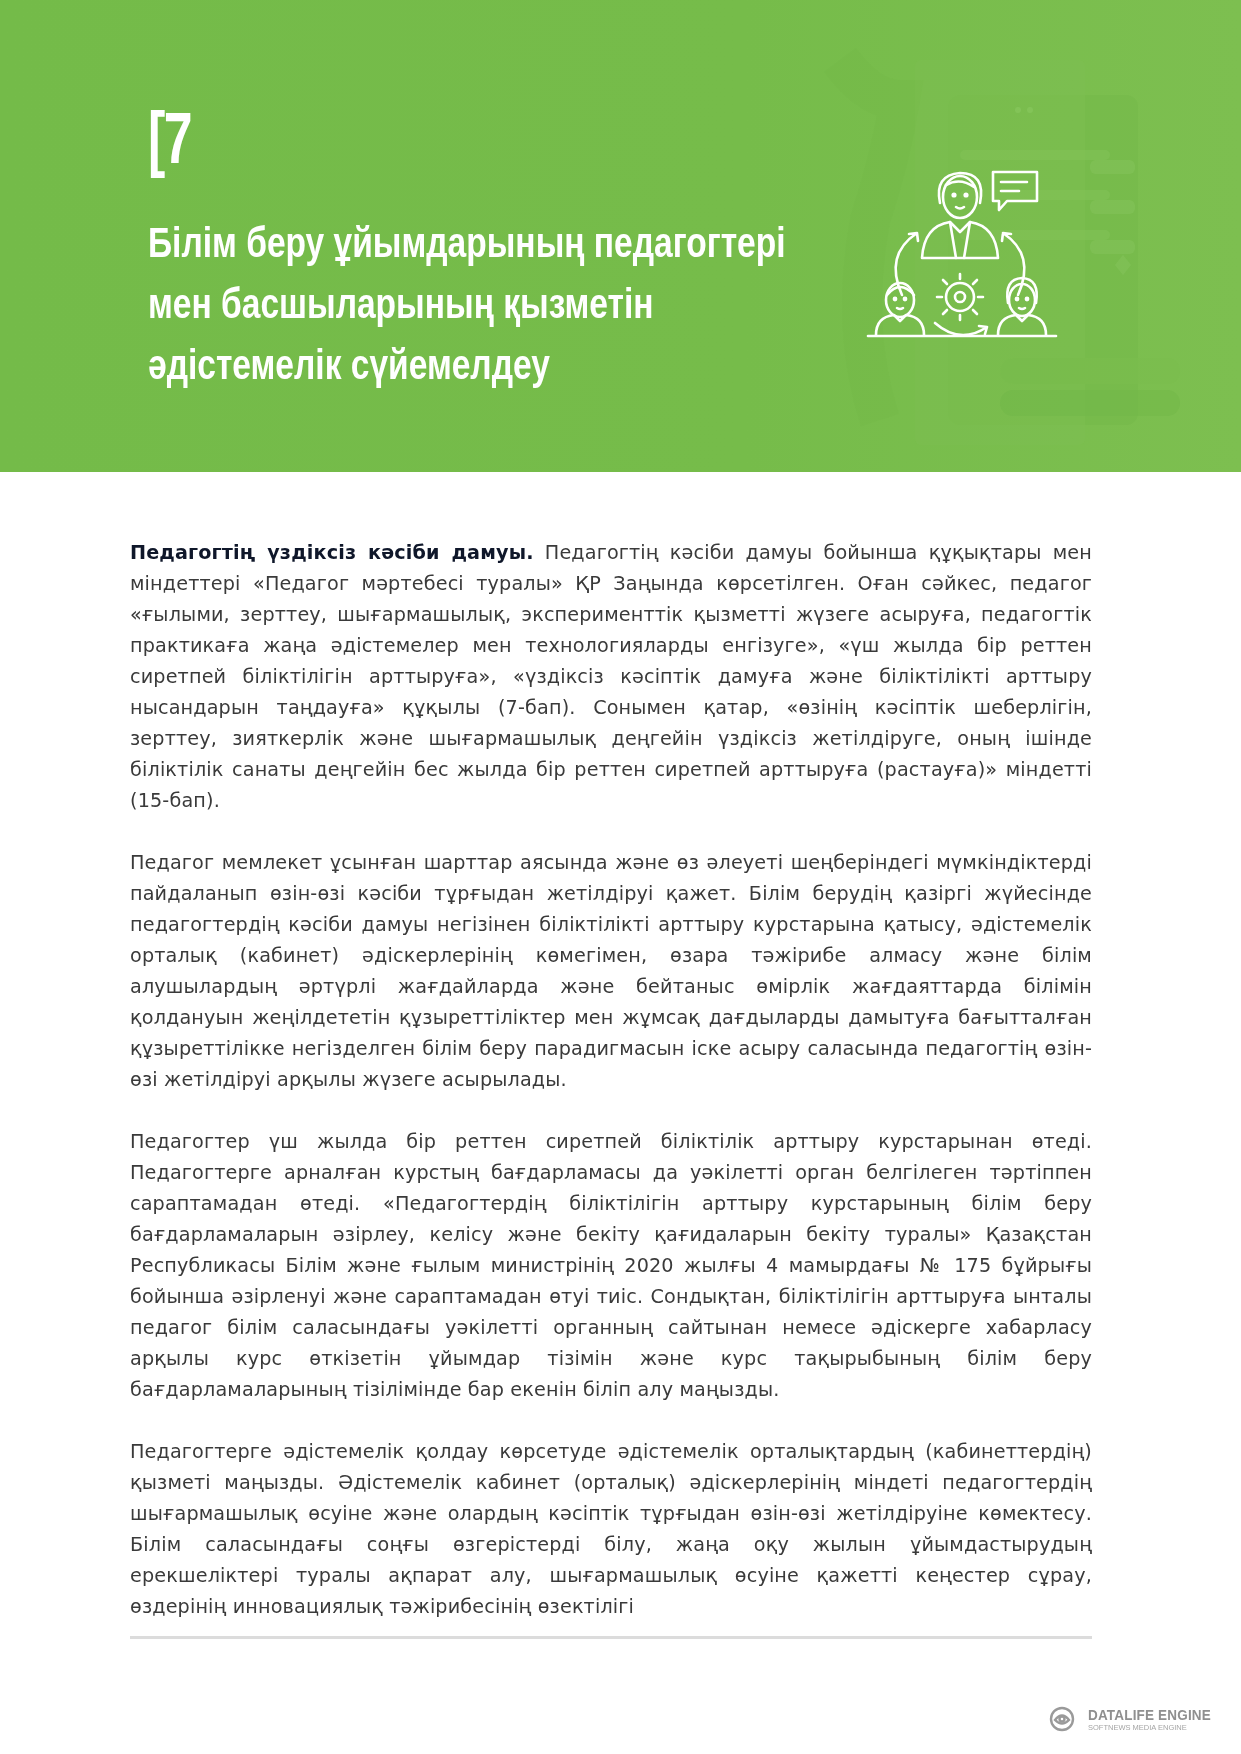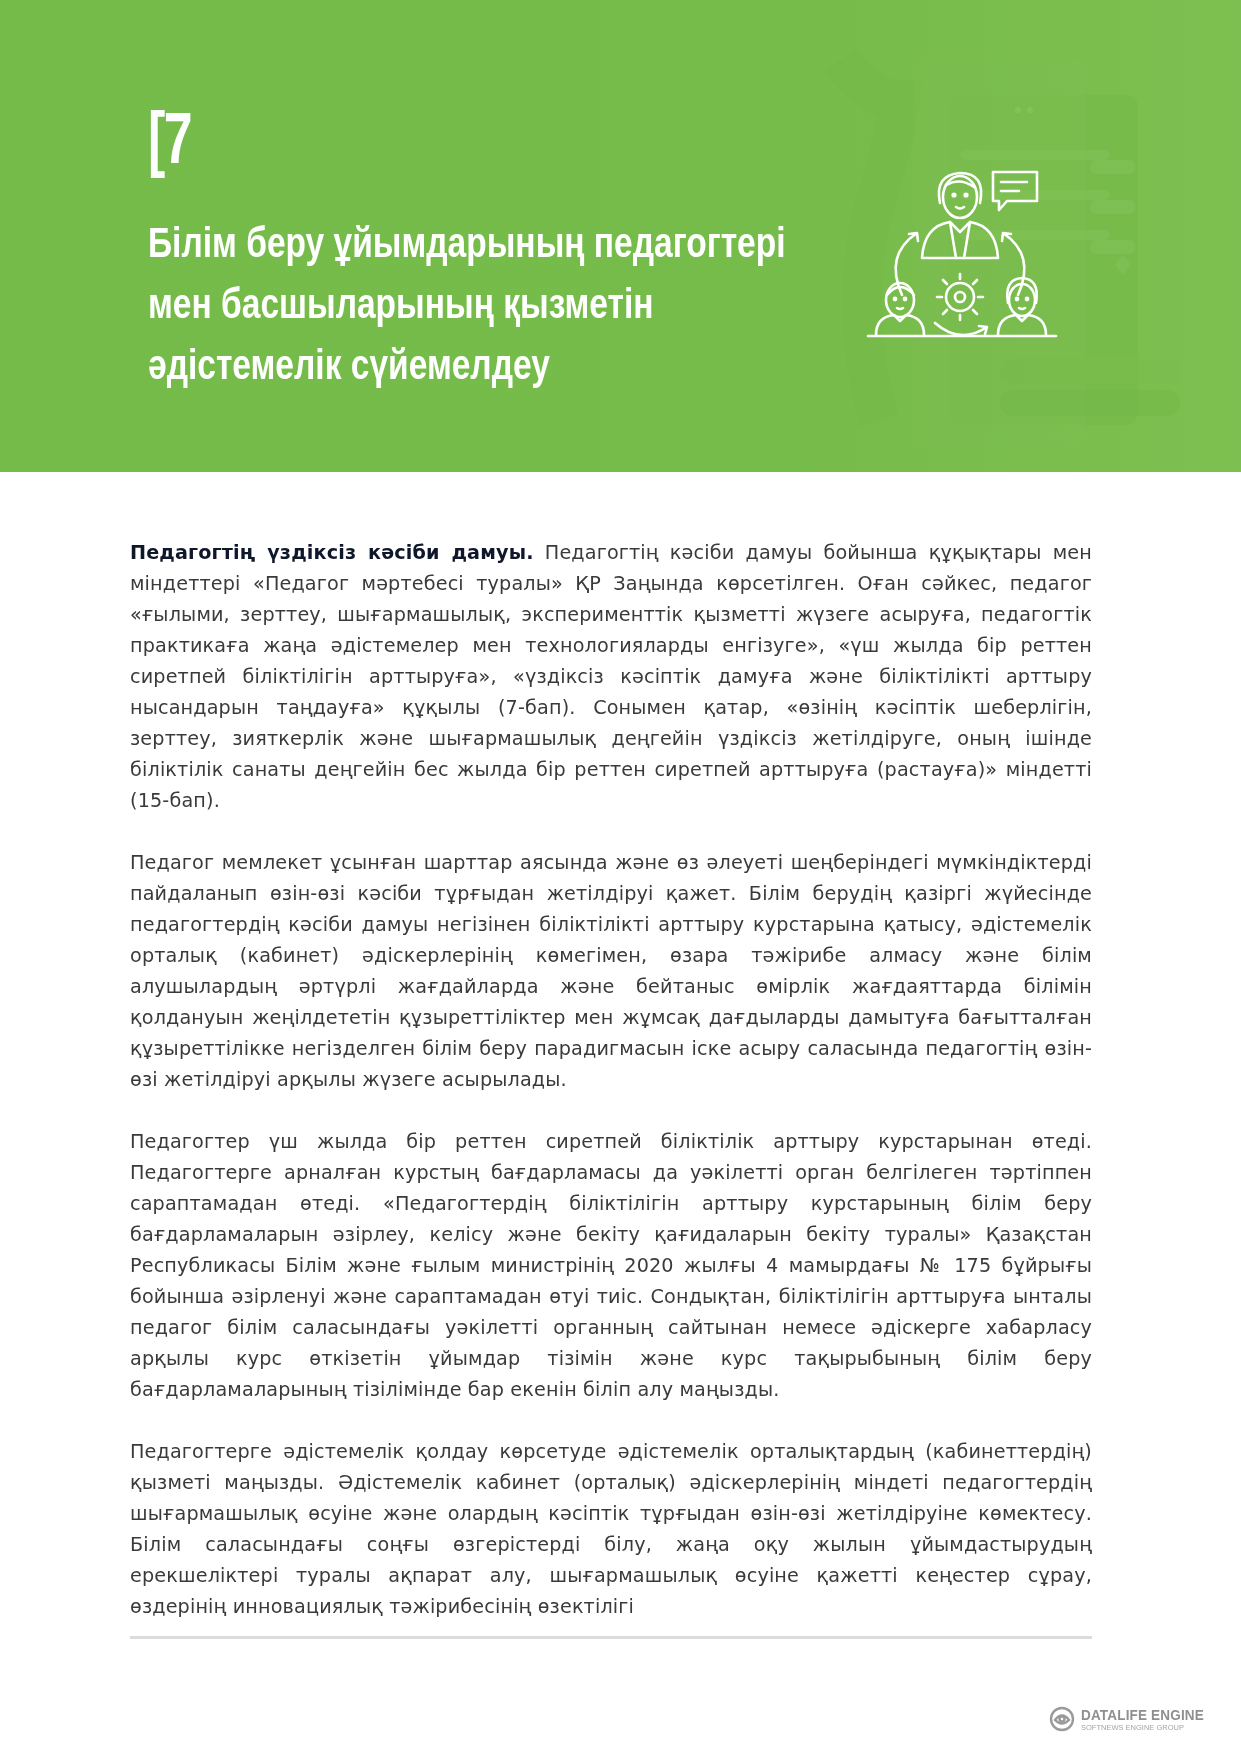--- a/index.html
+++ b/index.html
@@ -89,21 +89,21 @@
       background: #dcdcdc;
     }
     .watermark {
       position: absolute;
       left: 1048px;
       top: 1702px;
       width: 190px;
       height: 34px;
       display: flex;
       align-items: center;
-      gap: 5px;
+      gap: 12px;
       color: #9a9a9a;
     }
     .wm-text {
       display: flex;
       flex-direction: column;
       line-height: 1;
     }
     .wm-title {
       font-family: "Liberation Sans", sans-serif;
       font-weight: bold;
@@ -220,15 +220,15 @@
 <div class="divider"></div>
 
 <div class="watermark">
   <svg width="28" height="28" viewBox="0 0 28 28" xmlns="http://www.w3.org/2000/svg" fill="none" stroke="#9a9a9a" stroke-width="2.4">
     <circle cx="14" cy="14" r="11"></circle>
     <path d="M7 15 q7 -9 14 0 q-7 7 -14 0 z"></path>
     <circle cx="14" cy="14" r="2.5"></circle>
   </svg>
   <div class="wm-text">
     <span class="wm-title">DATALIFE ENGINE</span>
-    <span class="wm-sub">SOFTNEWS ENGINE GROUP</span>
+    <span class="wm-sub">SOFTNEWS MEDIA ENGINE</span>
   </div>
 </div>
 
 </body></html>

